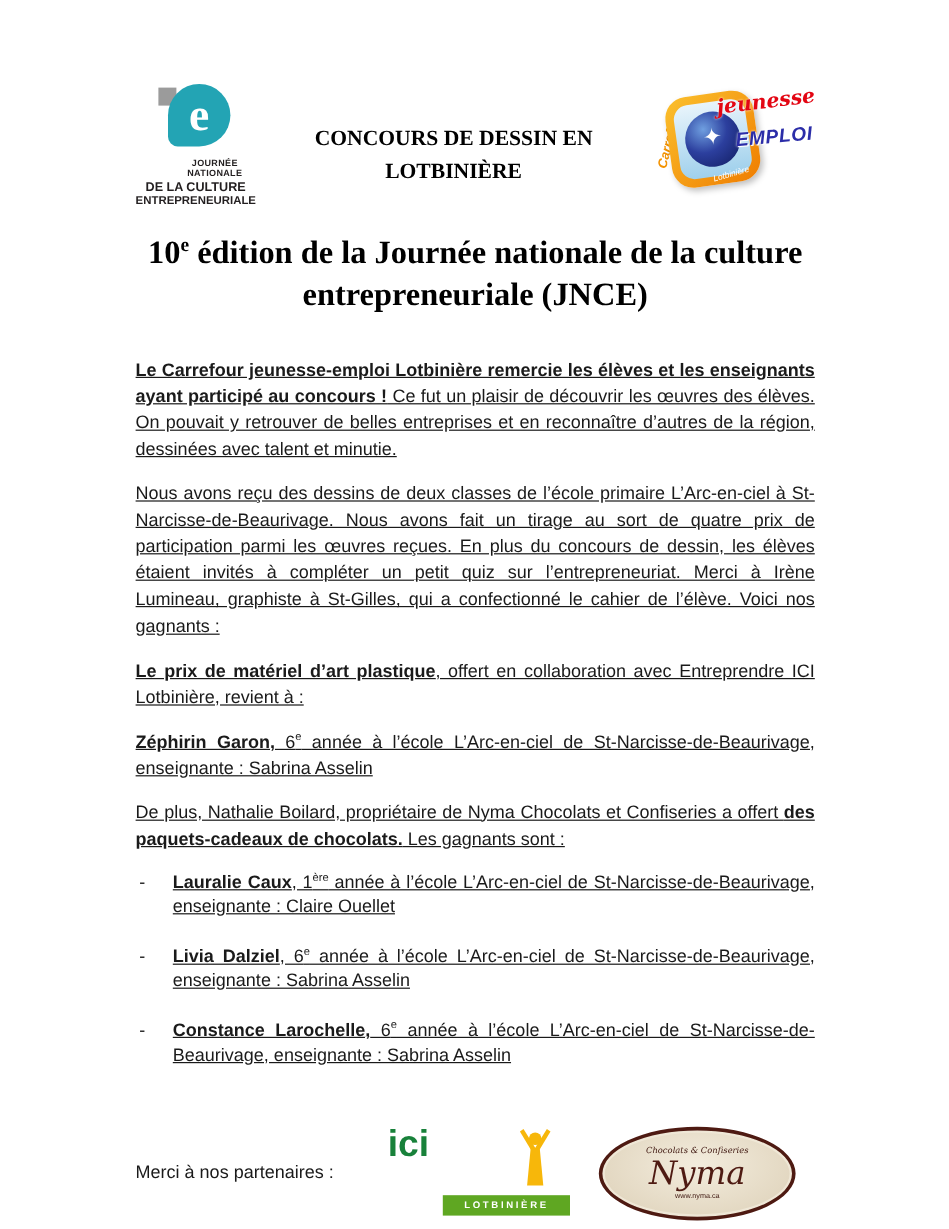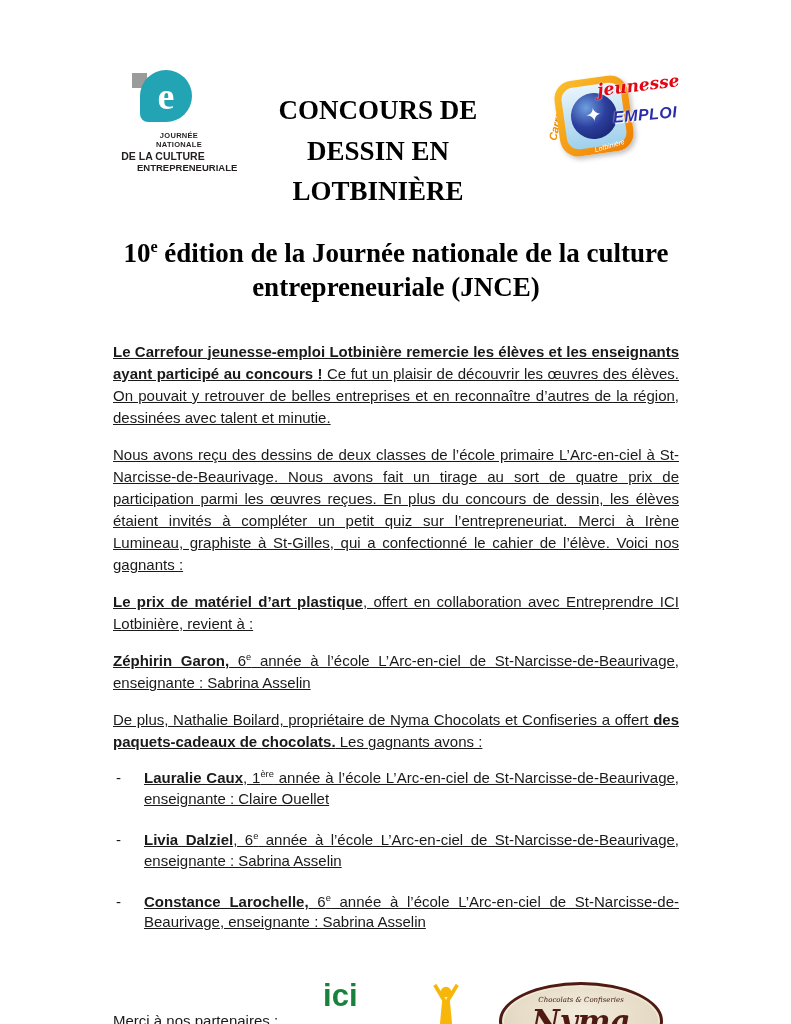--- a/index.html
+++ b/index.html
@@ -24,27 +24,27 @@
   .jnce-mark-square { position: absolute; left: 0; top: 3px; width: 15px; height: 15px; background: #9b9b9b; }
   .jnce-mark-e {
     position: absolute; left: 8px; top: 0; width: 52px; height: 52px;
     background: #23a4b4; border-radius: 50% 50% 50% 8px;
     color: #fff; font-weight: bold; font-size: 38px;
     font-family: "Liberation Serif", serif;
     display: flex; align-items: center; justify-content: center;
   }
   .jnce-line1 { font-size: 7.5px; font-weight: bold; letter-spacing: .3px; color: #231f20; margin-left: 32px; }
   .jnce-line2 { font-size: 10.5px; font-weight: bold; color: #231f20; margin-top: 1px; }
-  .jnce-line3 { font-size: 9.5px; font-weight: bold; color: #231f20; margin-left: 24px; }
+  .jnce-line3 { font-size: 9.5px; font-weight: bold; color: #231f20; }
 
   
   .doc-title {
-    flex: 1; margin: 4px; padding: 16px 16px 0;
+    flex: 1; margin: 16px; padding: 16px 16px 0;
     font-family: "Liberation Serif", serif;
-    font-weight: bold; font-size: 27px; line-height: 1.5;
+    font-weight: bold; font-size: 18px; line-height: 1.5;
     text-align: center; color: #000;
   }
 
   
   .cje-logo { position: relative; width: 136px; height: 95px; flex: 0 0 136px; }
   .cje-square {
     position: absolute; left: 14px; top: 8px; width: 74px; height: 76px;
     background: linear-gradient(140deg, #fbc02d, #ef7d00);
     border-radius: 18px; transform: rotate(-8deg);
     box-shadow: 2px 3px 5px rgba(0,0,0,.25);
@@ -124,21 +124,21 @@
 
   .nyma-logo {
     width: 158px; height: 72px; flex: 0 0 158px;
     border: 3px solid #4e1a12; border-radius: 50%;
     background: radial-gradient(ellipse at 50% 40%, #f3ecdd 0%, #e3d8c2 70%, #cdbfa4 100%);
     display: flex; flex-direction: column; align-items: center; justify-content: center;
     box-shadow: inset 0 0 0 2px #efe7d6;
     text-align: right;
   }
   .nyma-top { font-size: 7px; font-style: italic; color: #3d150e; font-family: "DejaVu Serif", serif; }
-  .nyma-name { font-size: 31px; font-style: italic; font-weight: bold; color: #4e1a12; font-family: "DejaVu Serif", serif; line-height: 1.05; }
+  .nyma-name { font-size: 27px; font-style: italic; font-weight: normal; color: #4e1a12; font-family: "DejaVu Serif", serif; line-height: 1.05; }
   .nyma-bottom { font-size: 6px; color: #3d150e; }
 </style>
 </head>
 <body>
 
 <div class="page">
   <div class="content">
 
     <div class="header">
 
@@ -174,21 +174,21 @@
     <div class="doc">
 
       <p><span class="b">Le Carrefour jeunesse-emploi Lotbinière remercie les élèves et les enseignants ayant participé au concours !</span><span> Ce fut un plaisir de découvrir les œuvres des élèves. On pouvait y retrouver de belles entreprises et en reconnaître d’autres de la région, dessinées avec talent et minutie.</span></p>
 
       <p>Nous avons reçu des dessins de deux classes de l’école primaire L’Arc-en-ciel à St-Narcisse-de-Beaurivage. Nous avons fait un tirage au sort de quatre prix de participation parmi les œuvres reçues. En plus du concours de dessin, les élèves étaient invités à compléter un petit quiz sur l’entrepreneuriat. Merci à Irène Lumineau, graphiste à St-Gilles, qui a confectionné le cahier de l’élève. Voici nos gagnants :</p>
 
       <p><span class="b">Le prix de matériel d’art plastique</span><span>, offert en collaboration avec Entreprendre ICI Lotbinière, revient à :</span></p>
 
       <p><span class="b">Zéphirin Garon,</span><span> 6</span><sup class="sup">e</sup><span> année à l’école L’Arc-en-ciel de St-Narcisse-de-Beaurivage, enseignante : Sabrina Asselin</span></p>
 
-      <p><span>De plus, Nathalie Boilard, propriétaire de Nyma Chocolats et Confiseries a offert </span><span class="b">des paquets-cadeaux de chocolats.</span><span> Les gagnants avons :</span></p>
+      <p><span>De plus, Nathalie Boilard, propriétaire de Nyma Chocolats et Confiseries a offert </span><span class="b">des paquets-cadeaux de chocolats.</span><span> Les gagnants sont :</span></p>
 
       <div class="list">
 
         <div class="li">
           <span class="li-marker">-</span>
           <p class="li-text"><span class="b">Lauralie Caux</span><span>, 1</span><sup class="sup">ère</sup><span> année à l’école L’Arc-en-ciel de St-Narcisse-de-Beaurivage, enseignante : Claire Ouellet</span></p>
         </div>
 
         <div class="li">
           <span class="li-marker">-</span>

